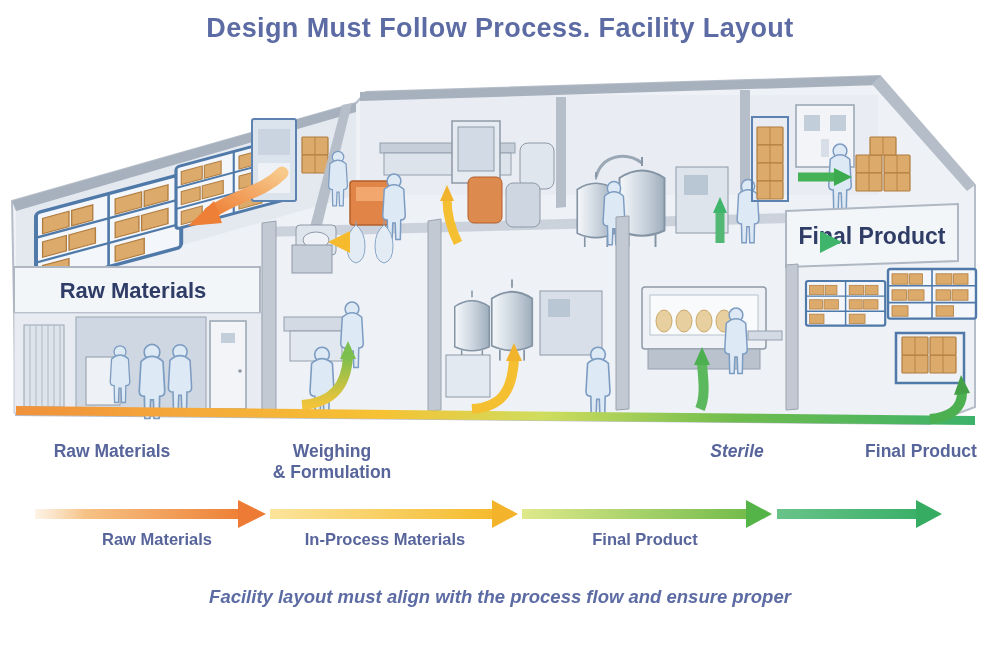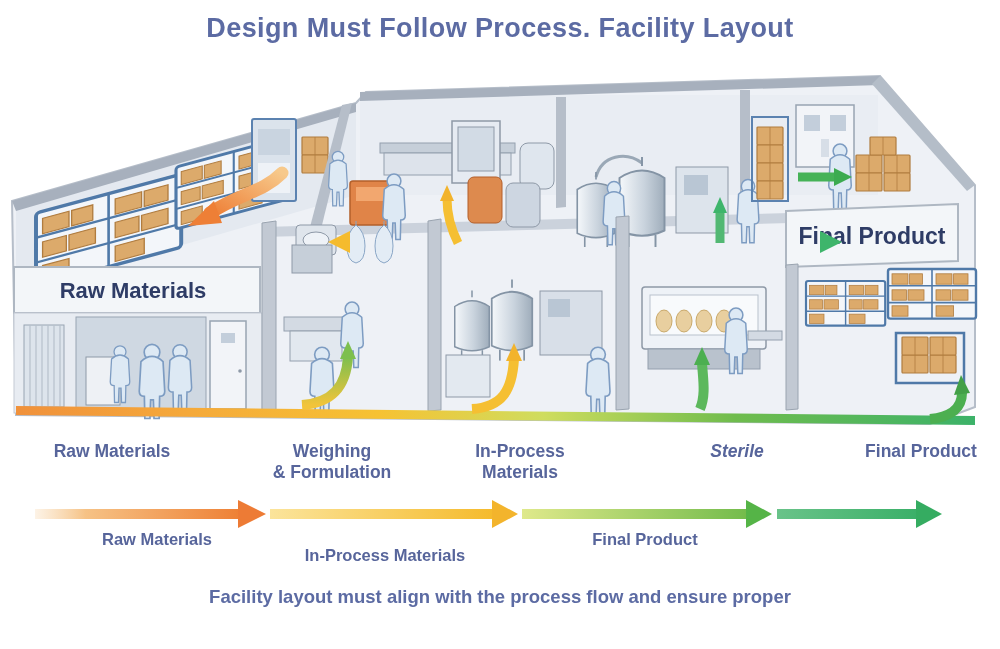--- a/index.html
+++ b/index.html
@@ -7,21 +7,21 @@
          font-family:"Liberation Sans", sans-serif;}
   .title{position:absolute;left:0;right:0;top:13px;text-align:center;
          font-size:27px;font-weight:700;color:#5c6ba3;letter-spacing:.4px;}
   .illu{position:absolute;left:0;top:55px;width:1000px;height:380px;}
   .stage-label{position:absolute;top:441px;width:230px;text-align:center;
          font-size:17.5px;font-weight:700;color:#57659b;line-height:21px;}
   .flow-bar{position:absolute;left:0;top:496px;width:1000px;height:40px;}
   .flow-label{position:absolute;top:530px;width:260px;text-align:center;
          font-size:16.5px;font-weight:600;color:#57659b;}
   .caption{position:absolute;left:0;right:0;top:583px;text-align:center;
-         font-size:18.5px;font-weight:700;color:#5c6ba3;line-height:28px;}
+         font-size:18.5px;font-weight:700;color:#5c6ba3;line-height:28px;font-style:italic;}
   svg text.sign{font-family:"Liberation Sans", sans-serif;font-weight:700;fill:#2e3c66;}
 </style>
 </head>
 <body>
 
 <div id="stage">
 
   <div class="title">Design Must Follow Process. Facility Layout</div>
 
   <svg class="illu" viewBox="0 0 1000 380">
@@ -284,24 +284,20 @@
     </g>
   </svg>
 
   <div class="stage-label" style="left:-3px;">
     <div>Raw Materials</div>
   </div>
   <div class="stage-label" style="left:217px;">
     <div>Weighing</div>
       <div>&amp; Formulation</div>
   </div>
-  <div class="stage-label" style="left:405px;">
-    <div>In-Process</div>
-      <div>Materials</div>
-  </div>
   <div class="stage-label" style="left:622px;font-style:italic;">
     <div>Sterile</div>
   </div>
   <div class="stage-label" style="left:806px;">
     <div>Final Product</div>
   </div>
 
   <svg class="flow-bar" viewBox="0 0 1000 40">
     <defs>
       <linearGradient id="fb1" x1="0" y1="0" x2="1" y2="0">
@@ -334,20 +330,20 @@
       <rect x="522" y="13" width="224" height="10" fill="url(#fb3)"></rect>
       <polygon points="746,4 746,32 772,18" fill="#55b447"></polygon>
     </g>
     <g>
       <rect x="777" y="13" width="139" height="10" fill="url(#fb4)"></rect>
       <polygon points="916,4 916,32 942,18" fill="#35ac61"></polygon>
     </g>
   </svg>
 
   <div class="flow-label" style="left:27px;">Raw Materials</div>
-  <div class="flow-label" style="left:255px;margin-top:16px;">In-Process Materials</div>
+  <div class="flow-label" style="left:255px;">In-Process Materials</div>
   <div class="flow-label" style="left:515px;">Final Product</div>
 
   <div class="caption">
     <div>Facility layout must align with the process flow and ensure proper</div>
   </div>
 
 </div>
 
 </body></html>

